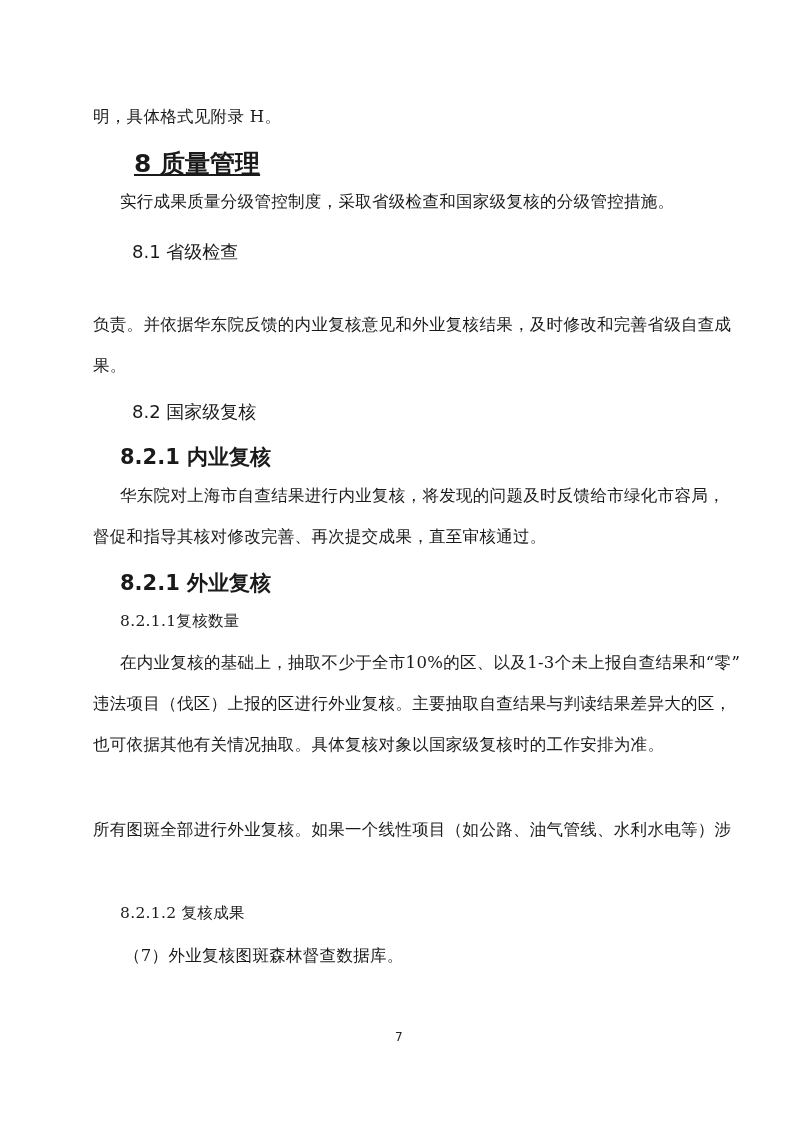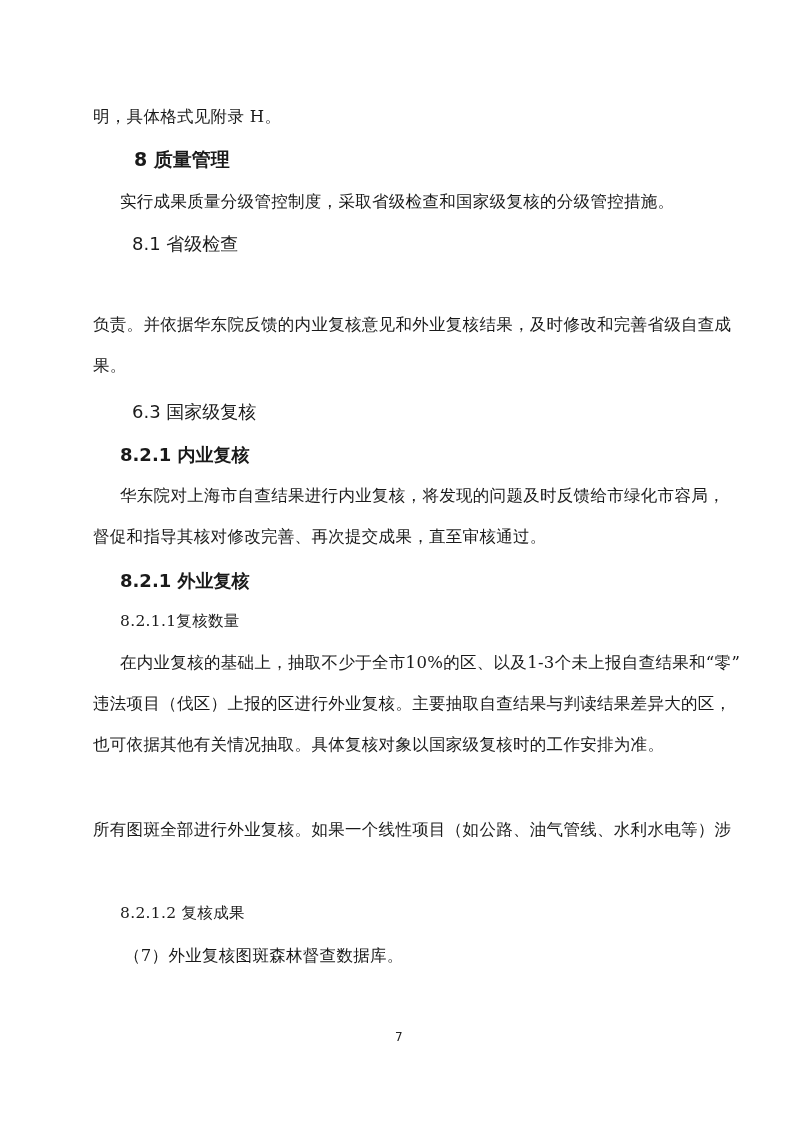--- a/index.html
+++ b/index.html
@@ -1,39 +1,39 @@
 <!DOCTYPE html>
 <html><head>
 <meta charset="utf-8">
 <style>
   html, body { margin: 0; padding: 0; background: #ffffff; }
   body { width: 800px; height: 1131px; position: relative; overflow: hidden;
          font-family: "DejaVu Serif", "Liberation Serif", serif; color: #1a1a1a; }
   .page { position: absolute; left: 0; top: 0; width: 752px; height: 1131px; }
   .line { position: absolute; white-space: nowrap; font-size: 16.5px; letter-spacing: 0.3px; }
-  .h1 { font-family: "DejaVu Sans", "Liberation Sans", sans-serif; font-size: 19px; font-weight: bold; letter-spacing: 0; }
+  .h1 { font-family: "DejaVu Sans", "Liberation Sans", sans-serif; font-size: 25px; font-weight: bold; letter-spacing: 0; text-decoration: underline; }
   .h2 { font-family: "DejaVu Sans", "Liberation Sans", sans-serif; font-size: 18px; letter-spacing: 0; }
-  .h3 { font-family: "DejaVu Sans", "Liberation Sans", sans-serif; font-size: 18px; font-weight: bold; letter-spacing: 0; }
+  .h3 { font-family: "DejaVu Sans", "Liberation Sans", sans-serif; font-size: 21px; font-weight: bold; letter-spacing: 0; }
   .h4 { font-size: 15.5px; }
   .pagenum { position: absolute; left: 395px; top: 1030px; font-family: "DejaVu Sans", "Liberation Sans", sans-serif; font-size: 12px; color: #222; }
 </style>
 </head>
 <body>
 
 <div class="page">
   <div class="line" style="left:93px; top:106px;">明，具体格式见附录 H。</div>
 
   <div class="line h1" style="left:134px; top:147px;">8 质量管理</div>
   <div class="line" style="left:120px; top:191px;">实行成果质量分级管控制度，采取省级检查和国家级复核的分级管控措施。</div>
 
-  <div class="line h2" style="left:132px; top:232px;text-align:center;">8.1 省级检查</div>
+  <div class="line h2" style="left:132px; top:240px;text-align:center;">8.1 省级检查</div>
   <div class="line" style="left:93px; top:314px;">负责。并依据华东院反馈的内业复核意见和外业复核结果，及时修改和完善省级自查成</div>
   <div class="line" style="left:93px; top:355px;">果。</div>
 
-  <div class="line h2" style="left:132px; top:400px;">6.3 国家级复核</div>
+  <div class="line h2" style="left:132px; top:400px;">8.2 国家级复核</div>
   <div class="line h3" style="left:120px; top:443px;">8.2.1 内业复核</div>
   <div class="line" style="left:120px; top:485px;">华东院对上海市自查结果进行内业复核，将发现的问题及时反馈给市绿化市容局，</div>
   <div class="line" style="left:93px; top:526px;">督促和指导其核对修改完善、再次提交成果，直至审核通过。</div>
 
   <div class="line h3" style="left:120px; top:569px;">8.2.1 外业复核</div>
   <div class="line h4" style="left:120px; top:611px;">8.2.1.1复核数量</div>
   <div class="line" style="left:120px; top:652px;">在内业复核的基础上，抽取不少于全市10%的区、以及1-3个未上报自查结果和“零”</div>
   <div class="line" style="left:93px; top:693px;text-align:center;">违法项目（伐区）上报的区进行外业复核。主要抽取自查结果与判读结果差异大的区，</div>
   <div class="line" style="left:93px; top:734px;">也可依据其他有关情况抽取。具体复核对象以国家级复核时的工作安排为准。</div>
 

